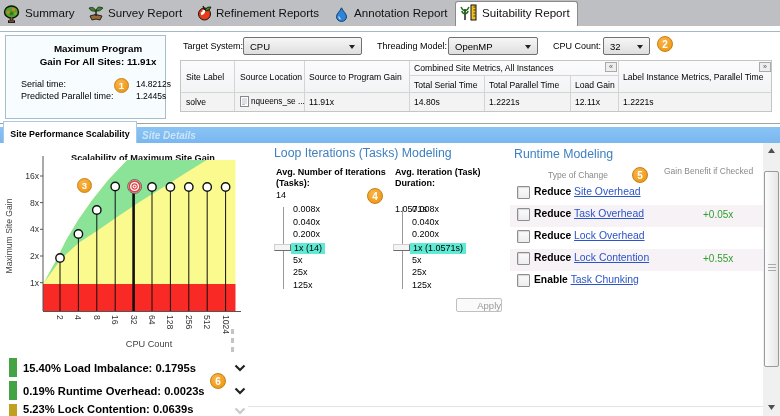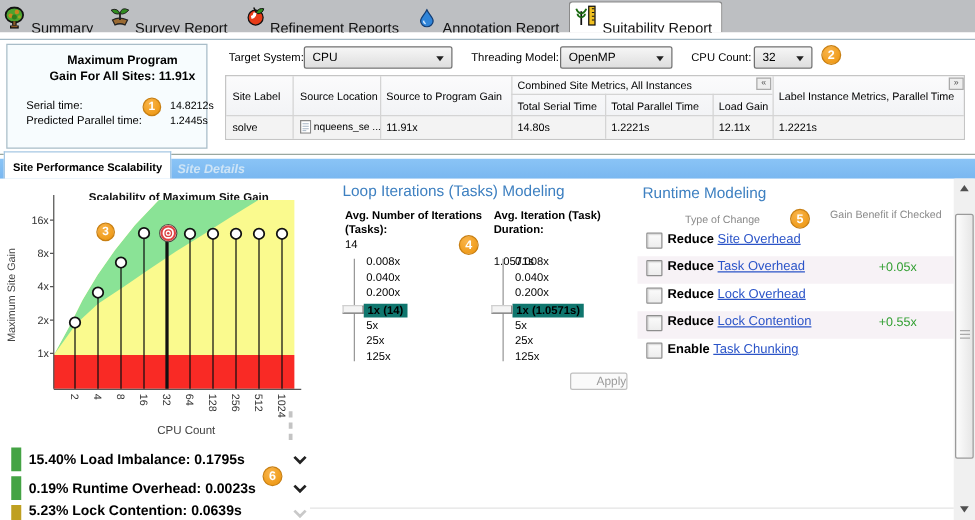--- a/index.html
+++ b/index.html
@@ -1,20 +1,20 @@
 <!DOCTYPE html>
 <html><head>
 <meta charset="utf-8">
 <style>
 * { margin:0; padding:0; box-sizing:border-box; }
 html,body { width:780px; height:416px; overflow:hidden; }
 body { font-family:"Liberation Sans", sans-serif; font-size:12px; color:#000; background:#fff; position:relative; }
 .abs { position:absolute; }
 #tabbar { left:0; top:0; width:780px; height:26px; background:#bdbfc2; }
-.tabitem { position:absolute; top:16px; height:16px; font-size:11.6px; color:#111; white-space:nowrap;text-align:right; }
+.tabitem { position:absolute; top:6px; height:16px; font-size:11.6px; color:#111; white-space:nowrap;text-align:right; }
 #activetab { position:absolute; left:455px; top:1px; width:123px; height:25px; background:#fff; border:1px solid #8a8a8a; border-bottom:none; border-radius:3px 3px 0 0; }
 #whitestrip { left:0; top:26px; width:780px; height:5px; background:#fff; }
 #blueline1 { left:0; top:31px; width:780px; height:1px; background:#a3b8c4; }
 #mainarea { left:0; top:32px; width:780px; height:91px; background:#fff; }
 #blueline2 { left:0; top:123px; width:780px; height:1px; background:#9aa8a0; }
 #sumbox { left:5px; top:35px; width:161px; height:84px; border:1px solid #a9bdc8; background:#f7fcfe; }
 .c { text-align:center; }
 .lbl { position:absolute; font-size:9px; white-space:nowrap; }
 .combo { position:absolute; height:18px; border:1px solid #707070; border-radius:2px; background:linear-gradient(#f6f6f6,#dedede); font-size:9.5px; padding:3px 0 0 6px; }
 .combo .arr { position:absolute; right:6px; top:7px; width:0; height:0; border-left:3.5px solid transparent; border-right:3.5px solid transparent; border-top:4px solid #222; }
@@ -25,21 +25,21 @@
 .hline { position:absolute; height:1px; background:#d4d4d4; }
 #bluestrip { left:0; top:127px; width:780px; height:16px; background:linear-gradient(#8ac4f6,#79b7f0); }
 #sptab { left:3px; top:121px; width:134px; height:22px; background:#fff; border:1px solid #a6c8e4; border-bottom:none; font-weight:bold; font-size:8.9px; text-align:center; padding-top:7px; }
 #sdtab { left:142px; top:130px; font-weight:bold; font-size:10px; color:#cde4f6;font-style:italic; }
 #content { left:0; top:143px; width:780px; height:273px; background:#fff; }
 .blueh { position:absolute; font-size:12.3px; color:#3e80c1; white-space:nowrap; }
 .boldlbl { position:absolute; font-weight:bold; font-size:9px; white-space:nowrap; line-height:11px; }
 .rowlbl { position:absolute; font-size:10.3px; white-space:nowrap; font-weight:bold; }
 .gray { color:#8a8a8a; }
 .slbl { position:absolute; font-size:9px; white-space:nowrap; }
-.hl { background:#0f766e; font-weight:bold; }
+.hl { background:#5eead4; font-weight:normal; }
 .chk { position:absolute; width:13px; height:13px; border:1px solid #8e8e8e; background:linear-gradient(#fcfcfc,#ededed); border-radius:1px; box-shadow:inset 1px 1px 1px #d8d8d8; }
 .rowtint { position:absolute; left:510px; width:253px; height:22px; background:#f7f2f6; }
 .link { color:#2b54c8; text-decoration:underline; font-weight:normal; font-size:10.4px; }
 .gain { position:absolute; color:#2f9e2f; font-size:10px; width:60px; text-align:left; }
 #sbar { left:763px; top:143px; width:17px; height:273px; background:#f0f0f0; }
 .sbtn { position:absolute; left:764px; width:15px; height:16px; background:#f0f0f0; }
 #sthumb { position:absolute; left:764px; top:171px; width:15px; height:196px; border:1px solid #9a9a9a; border-radius:2px; background:linear-gradient(90deg,#fdfdfd,#e6e6e6); }
 .brow { position:absolute; font-weight:bold; font-size:11.2px; white-space:nowrap; }
 .bbar { position:absolute; left:9px; width:8px; height:19px; }
 #apply { position:absolute; left:456px; top:298px; width:46px; height:14px; border:1px solid #c0c0c0; border-radius:2px; background:#fafafa; color:#9a9a9a; font-size:9.5px; text-align:right; padding-top:1px; }

